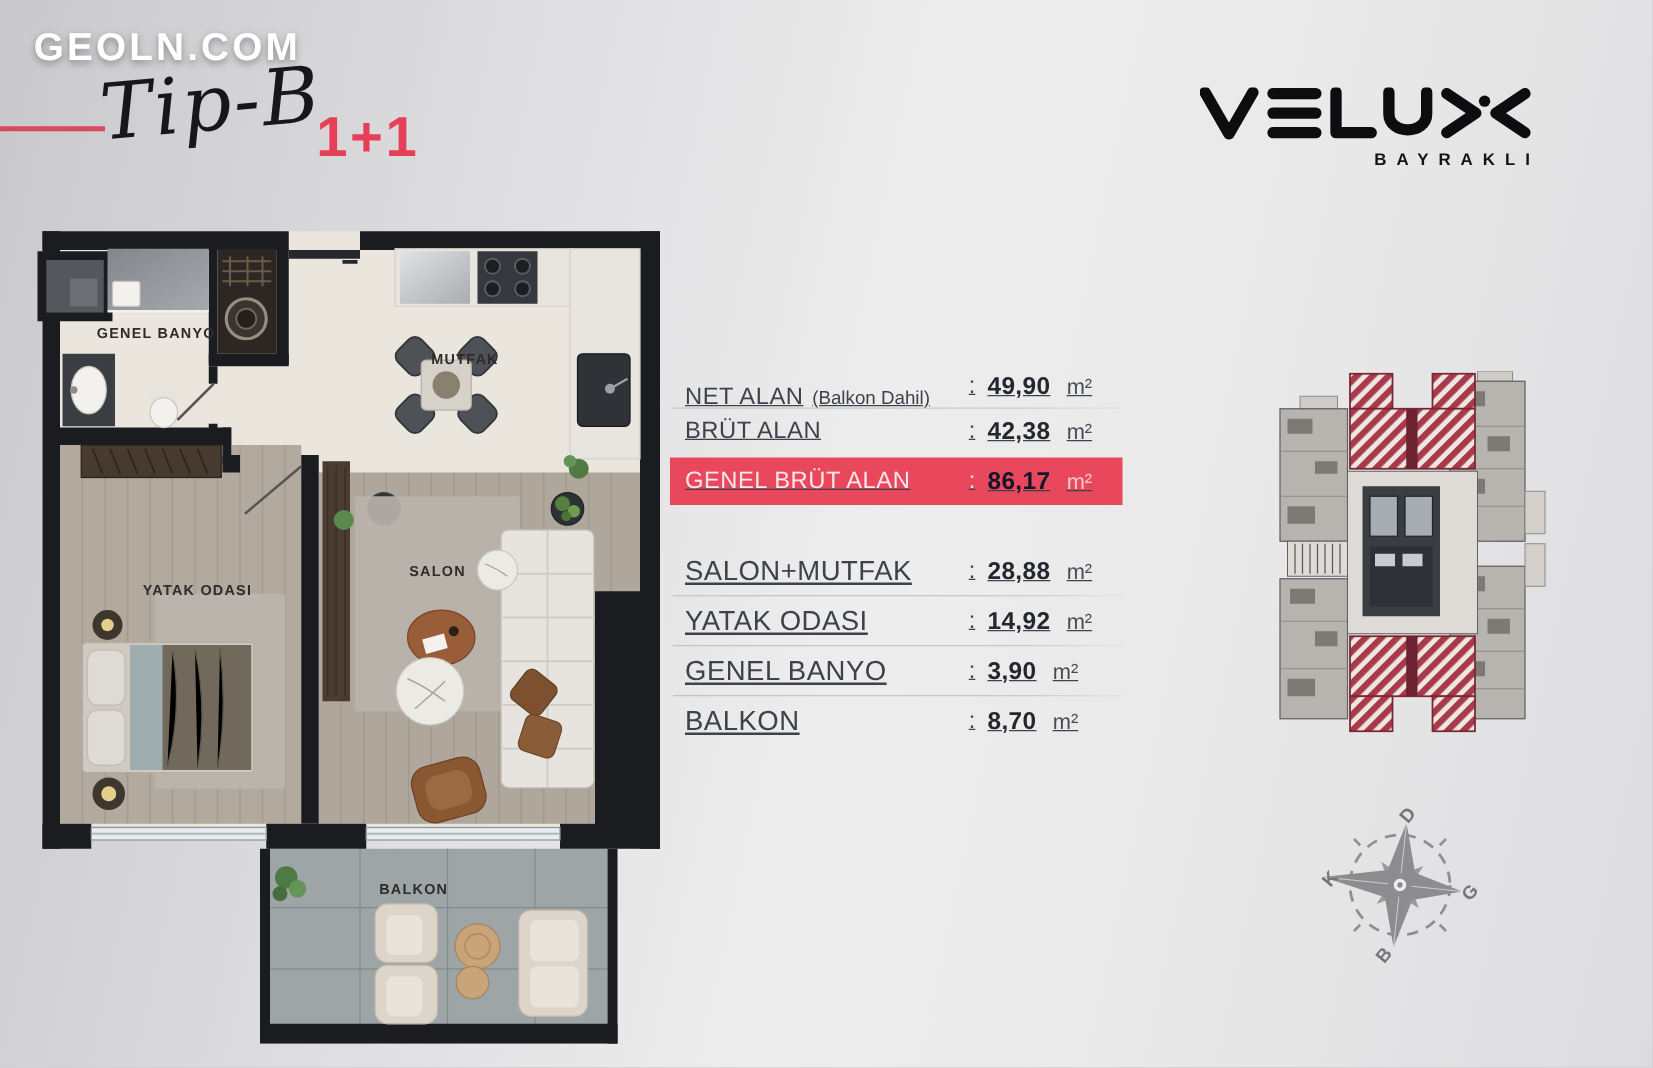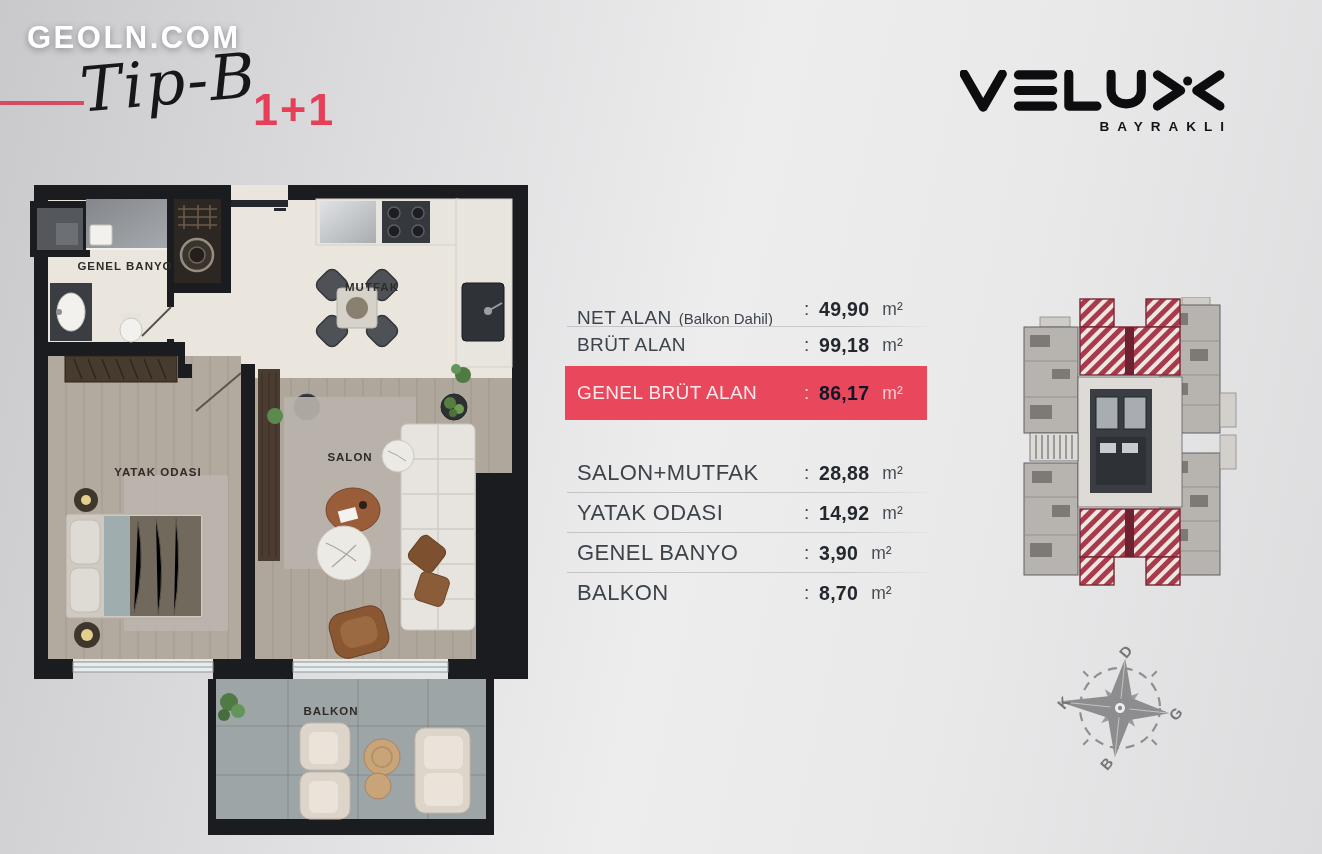--- a/index.html
+++ b/index.html
@@ -11,31 +11,31 @@
   .geoln{left:27px;top:20px;font-size:31px;font-weight:bold;color:#ffffff;
     letter-spacing:2.5px;text-shadow:0 2px 6px rgba(70,70,80,.5);}
   .accent-line{left:0;top:101px;width:84px;height:4px;background:#d84a62;}
   .tip-script{left:80px;top:46px;font-family:"DejaVu Serif",serif;font-style:italic;
     font-size:62px;color:#16171b;transform:rotate(-5deg);letter-spacing:2px;}
   .unit-config{left:253px;top:84px;font-size:45px;font-weight:bold;color:#e83f58;letter-spacing:2px;}
   
   .velux-wrap{left:942px;top:70px;width:290px;text-align:right;}
   .velux-sub{font-size:13.5px;font-weight:600;color:#141417;letter-spacing:8px;margin-top:3px;padding-left:8px;}
   
-  .area-panel{left:565px;top:291px;width:362px;color:#3d434b;}
+  .area-panel{left:536px;top:291px;width:362px;color:#3d434b;text-decoration:underline;}
   .arow{display:flex;align-items:center;height:36px;padding:0 0 0 12px;position:relative;}
   .arow .left{width:227px;display:flex;align-items:baseline;white-space:nowrap;}
   .arow .lbl{font-size:19px;letter-spacing:.4px;}
   .arow .note{font-size:15px;margin-left:7px;margin-top:20px;}
   .arow .colon{width:15px;font-size:19px;}
   .arow .val{font-size:19.5px;font-weight:bold;color:#23272e;margin-right:13px;letter-spacing:.3px;}
   .arow .unit{font-size:17.5px;color:#474d55;text-align:center;}
   .arow.divider::after{content:'';position:absolute;left:2px;right:0;bottom:0;height:1px;
     background:linear-gradient(to right,#c5c5c7,#c9c9cb 78%,rgba(200,200,202,.15));}
-  .arow.highlight{height:54px;margin-top:3px;background:#e9475c;}
+  .arow.highlight{height:38px;margin-top:3px;background:#e9475c;}
   .arow.highlight .lbl{color:#fce8eb;}
   .arow.highlight .colon{color:#f9dde2;}
   .arow.highlight .val{color:#0f172a;}
   .arow.highlight .unit{color:#f6ccd2;}
   .spacer{height:33px;}
   .arow.room{height:40px;}
   .arow.room .lbl{font-size:22px;}
   svg text{font-family:"Liberation Sans",sans-serif;}
 </style>
 </head>
@@ -73,21 +73,21 @@
         </span>
       <span class="colon">:</span>
       <span class="val">49,90</span>
       <span class="unit">m²</span>
     </div>
     <div class="arow">
       <span class="left">
           <span class="lbl">BRÜT ALAN</span>
         </span>
       <span class="colon">:</span>
-      <span class="val">99,18</span>
+      <span class="val">42,38</span>
       <span class="unit">m²</span>
     </div>
     <div class="arow highlight">
       <span class="left">
           <span class="lbl">GENEL BRÜT ALAN</span>
         </span>
       <span class="colon">:</span>
       <span class="val">86,17</span>
       <span class="unit">m²</span>
     </div>

